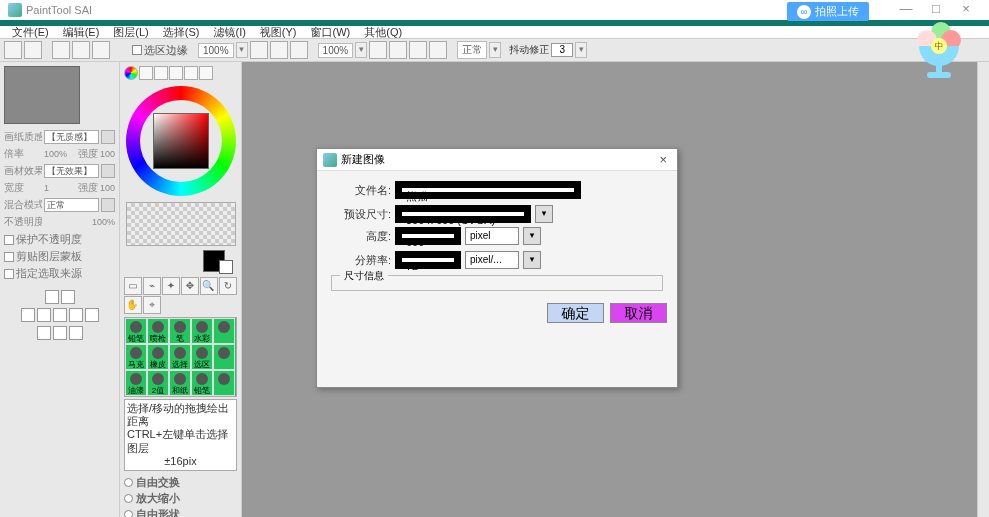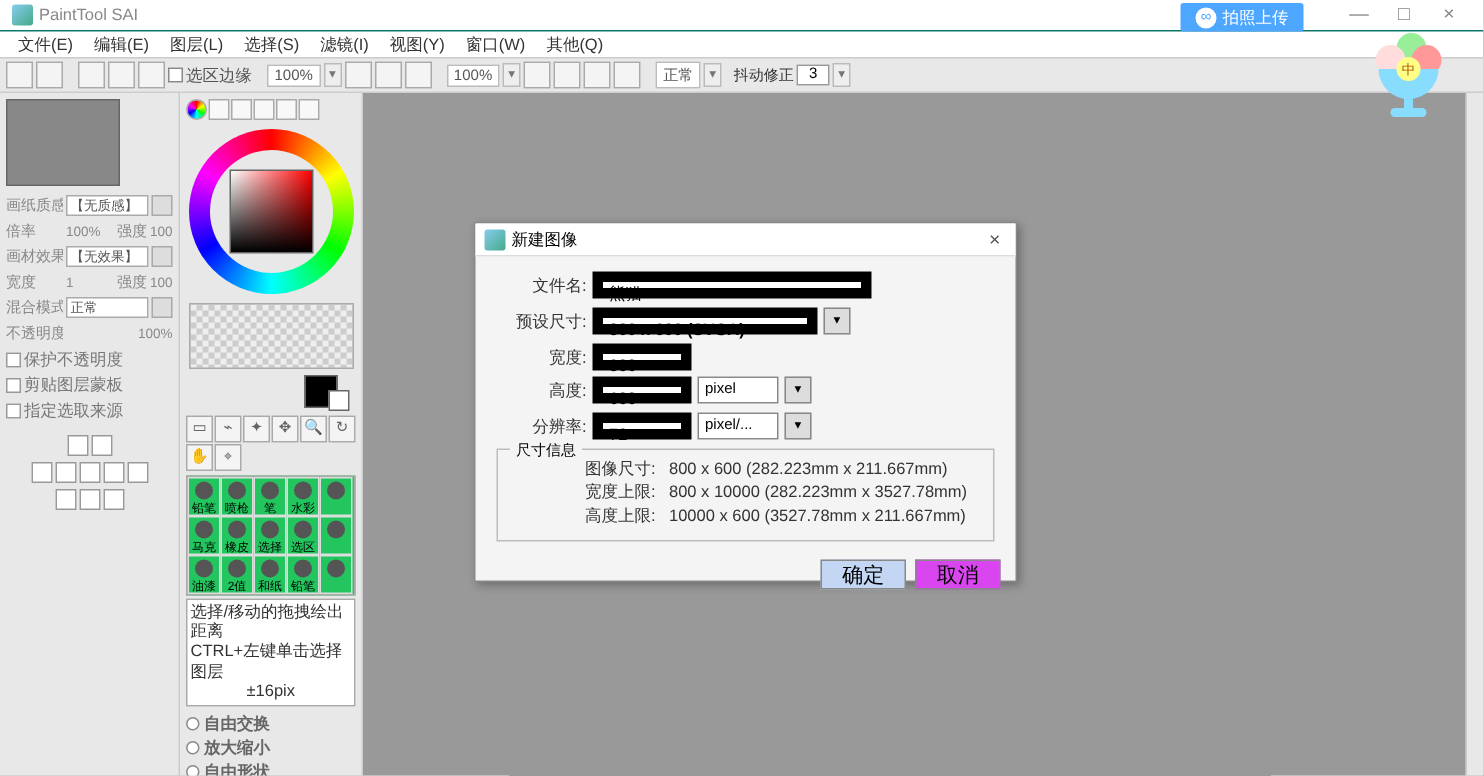--- a/index.html
+++ b/index.html
@@ -7,27 +7,27 @@
 
 .titlebar { height: 20px; display: flex; align-items: center; padding: 0 8px; background: #fff; }
 .titlebar .logo { width: 14px; height: 14px; background: linear-gradient(135deg,#8ce,#4a8); border-radius: 2px; margin-right: 4px; }
 .titlebar .ttxt { color: #888; font-size: 11px; }
 .winbtns { position: absolute; top: 2px; right: 8px; display: flex; }
 .winbtns span { width: 30px; height: 16px; text-align: center; color: #888; font-size: 13px; line-height: 14px; }
 
 .upload-btn { position: absolute; top: 2px; right: 120px; background: #4da6ff; color: #fff; padding: 2px 10px; border-radius: 2px; display: flex; align-items: center; gap: 4px; }
 .upload-btn .uicon { width: 14px; height: 14px; background: #fff; border-radius: 50%; color:#4da6ff; text-align:center; font-size:10px; line-height:14px; }
 
-.menubar { height: 18px; display: flex; align-items: center; padding: 0 6px; gap: 2px; border-top: 1px solid #0f766e; }
+.menubar { height: 18px; display: flex; align-items: center; padding: 0 6px; gap: 2px; border-top: 6px solid #0f766e; }
 .menubar span { padding: 1px 6px; color: #333; }
 
 .toolbar { height: 24px; background: #e8e8e8; border-top: 1px solid #ccc; border-bottom: 1px solid #ccc; display: flex; align-items: center; padding: 0 4px; gap: 2px; }
 .toolbar .sq { width: 18px; height: 18px; border: 1px solid #aaa; background: #f4f4f4; }
 .toolbar .gap { width: 6px; }
-.toolbar .chk { font-size: 10px; color: #555; display:flex; align-items:center; gap:2px;}
+.toolbar .chk { font-size: 10px; color: #555; display:flex; align-items:center; gap:2px;margin-left:20px;}
 .toolbar .pct { font-size: 10px; color: #555; border:1px solid #bbb; padding:1px 4px; background:#fff; }
 .toolbar .arrow { width:12px; height:16px; border:1px solid #bbb; background:#eee; text-align:center; line-height:12px; font-size:9px; color:#777;}
 .toolbar .lbl { font-size:10px; color:#333; margin-left:6px;}
 .toolbar .numbox { width:22px; height:14px; border:1px solid #999; background:#fff; text-align:center; font-size:10px; line-height:12px; }
 
 .workspace { position: absolute; top: 62px; left: 0; right: 0; bottom: 0; display: flex; }
 
 .leftpanel { width: 120px; background: #e8e8e8; border-right: 1px solid #ccc; padding: 4px; display:flex; flex-direction:column; gap:1px; }
 .leftpanel .thumb { width: 76px; height: 58px; background: #888; border:1px solid #666; margin-bottom:4px; }
 .leftpanel .row { display:flex; align-items:center; gap:2px; height:16px; }
@@ -77,21 +77,21 @@
 
 .dialog { position:absolute; top:148px; left:316px; width:362px; height:240px; background:#f4f4f4; border:1px solid #888; box-shadow:2px 2px 6px rgba(0,0,0,0.3);}
 .dialog .dtitle { height:22px; background:#fff; border-bottom:1px solid #ddd; display:flex; align-items:center; padding:0 6px; gap:4px;}
 .dialog .dtitle .dicon{ width:14px; height:14px; background:linear-gradient(135deg,#8ce,#4a8); border-radius:2px;}
 .dialog .dtitle .dtxt{ font-size:11px; }
 .dialog .dtitle .dclose{ margin-left:auto; font-size:13px; color:#555; padding:0 4px;}
 .dialog .dbody { padding:10px 14px 6px 14px;}
 .frow { display:flex; align-items:center; margin-bottom:6px; gap:4px;}
 .frow .flbl { width:60px; text-align:right; font-size:11px; color:#333;}
 .frow .finput { height:18px; border:7px solid #000000; background:#fff; padding:0 4px; font-size:11px; line-height:16px;}
-.frow .fw1{ width:186px;} .frow .fw2{ width:150px;font-weight:bold;} .frow .fw3{ width:66px;}
+.frow .fw1{ width:186px;} .frow .fw2{ width:136px;} .frow .fw3{ width:66px;}
 .frow .fdrop{ width:18px; height:18px; border:1px solid #888; background:#ddd; text-align:center; line-height:14px; font-size:9px;}
 .frow .funit{ width:54px; height:18px; border:1px solid #888; background:#fff; font-size:10px; padding:0 4px; line-height:16px;}
 .fieldset{ border:1px solid #bbb; margin-top:6px; padding:6px 8px 8px; position:relative;}
 .fieldset .leg{ position:absolute; top:-7px; left:8px; background:#f4f4f4; padding:0 4px; font-size:10px;}
 .fieldset .info{ font-size:10px; color:#333; line-height:1.4; margin-left:50px;}
 .fieldset .info .k{ display:inline-block; width:56px;}
 .dbuttons{ display:flex; justify-content:flex-end; gap:6px; padding:6px 10px;}
 .dbuttons .dbtn{ width:57px; height:20px; border:1px solid #888; text-align:center; font-size:14px; line-height:18px;}
 .dbuttons .ok{ background:#c3d7f5;} .dbuttons .cancel{ background:#d946ef;}
 </style>
@@ -313,42 +313,33 @@
   <div class="dbody">
     <div class="frow">
       <span class="flbl">文件名:</span>
       <span class="finput fw1">熊猫</span>
     </div>
     <div class="frow">
       <span class="flbl">预设尺寸:</span>
       <span class="finput fw2">800 x 600 (SVGA)</span>
       <div class="fdrop">▾</div>
     </div>
-    <div class="frow">
-      <span class="flbl">宽度:</span>
-      <span class="finput fw3">800</span>
-    </div>
     <div class="frow" style="margin-top:-2px">
       <span class="flbl">高度:</span>
       <span class="finput fw3">600</span>
       <span class="funit">pixel</span>
       <div class="fdrop">▾</div>
     </div>
     <div class="frow">
       <span class="flbl">分辨率:</span>
       <span class="finput fw3">72</span>
       <span class="funit">pixel/...</span>
       <div class="fdrop">▾</div>
     </div>
     <div class="fieldset">
       <div class="leg">尺寸信息</div>
-      <div class="info">
-        <div><span class="k">图像尺寸:</span><span>800 x 600 (282.223mm x 211.667mm)</span></div>
-        <div><span class="k">宽度上限:</span><span>800 x 10000 (282.223mm x 3527.78mm)</span></div>
-        <div><span class="k">高度上限:</span><span>10000 x 600 (3527.78mm x 211.667mm)</span></div>
-      </div>
     </div>
   </div>
   <div class="dbuttons">
     <div class="dbtn ok">确定</div>
     <div class="dbtn cancel">取消</div>
   </div>
 </div>
 
 </body></html>

